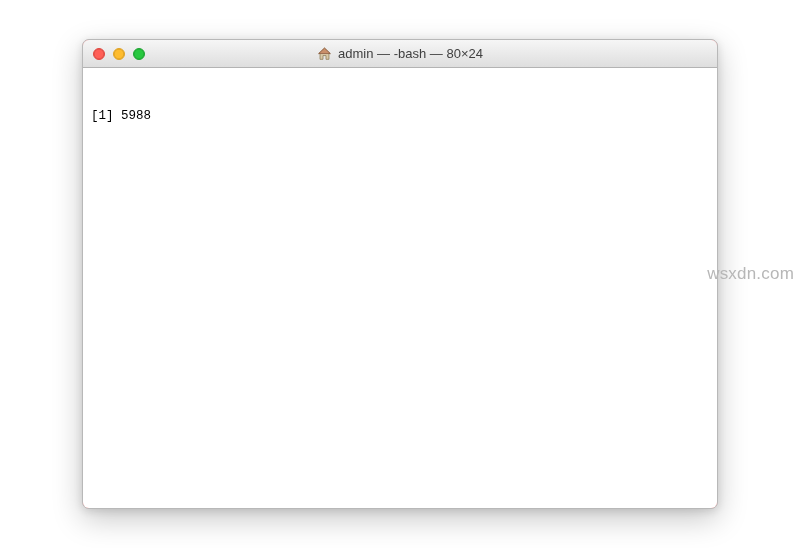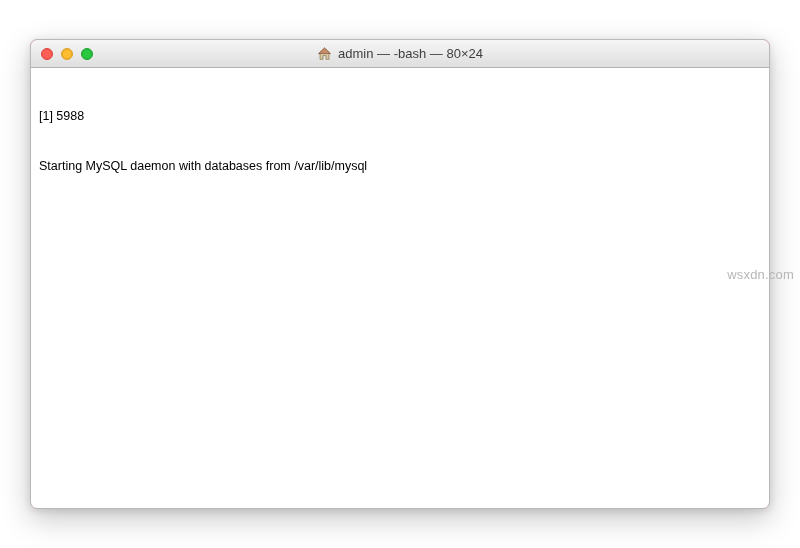--- a/index.html
+++ b/index.html
@@ -11,21 +11,21 @@
       width: 800px;
       height: 548px;
       background: #ffffff;
       font-family: -apple-system, BlinkMacSystemFont, "Helvetica Neue", sans-serif;
       display: flex;
       align-items: center;
       justify-content: center;
       position: relative;
     }
     .window {
-      width: 740px;
+      width: 636px;
       height: 470px;
       background: #fca5a5;
       border: 1px solid #b8b8b8;
       border-radius: 7px;
       box-shadow: 0 10px 30px rgba(0,0,0,0.22), 0 2px 8px rgba(0,0,0,0.12);
       overflow: hidden;
       display: flex;
       flex-direction: column;
       position: relative;
     }
@@ -69,36 +69,36 @@
       pointer-events: none;
     }
     .home-icon {
       width: 15px;
       height: 14px;
     }
     .terminal-body {
       flex: 1;
       background: #ffffff;
       padding: 6px 8px;
-      font-family: Liberation Sans, sans-serif;
+      font-family: Liberation Mono, monospace;
       font-size: 12.5px;
       line-height: 1.35;
       color: #000000;
       white-space: pre;
       overflow: hidden;
     }
     .terminal-line {
       display: block;
     }
     .watermark {
       position: absolute;
       right: 6px;
       top: 50%;
       transform: translateY(-50%);
-      font-size: 13px;
+      font-size: 17px;
       color: #b7b7b7;
       font-family: Arial, sans-serif;
       letter-spacing: 0.2px;
     }
   </style>
 </head>
 <body>
 
 <div class="window">
   <div class="titlebar">
@@ -112,17 +112,16 @@
         <svg viewBox="0 0 16 15" width="15" height="14">
           <path d="M8 1.2 L14.2 7 L12.8 7 L12.8 13.2 L9.6 13.2 L9.6 9.2 L6.4 9.2 L6.4 13.2 L3.2 13.2 L3.2 7 L1.8 7 Z" fill="#d9c9a8" stroke="#8a7850" stroke-width="0.8"></path>
           <path d="M8 1.2 L14.2 7 L1.8 7 Z" fill="#c98f6a" stroke="#8a5a3f" stroke-width="0.8"></path>
         </svg>
       </span>
       <span>admin — -bash — 80×24</span>
     </div>
   </div>
   <div class="terminal-body">
     <span class="terminal-line">[1] 5988</span>
-    <span class="terminal-line">Starting MySQL daemon with databases from /var/lib/mysql</span>
   </div>
 </div>
 
 <div class="watermark">wsxdn.com</div>
 
 </body></html>

